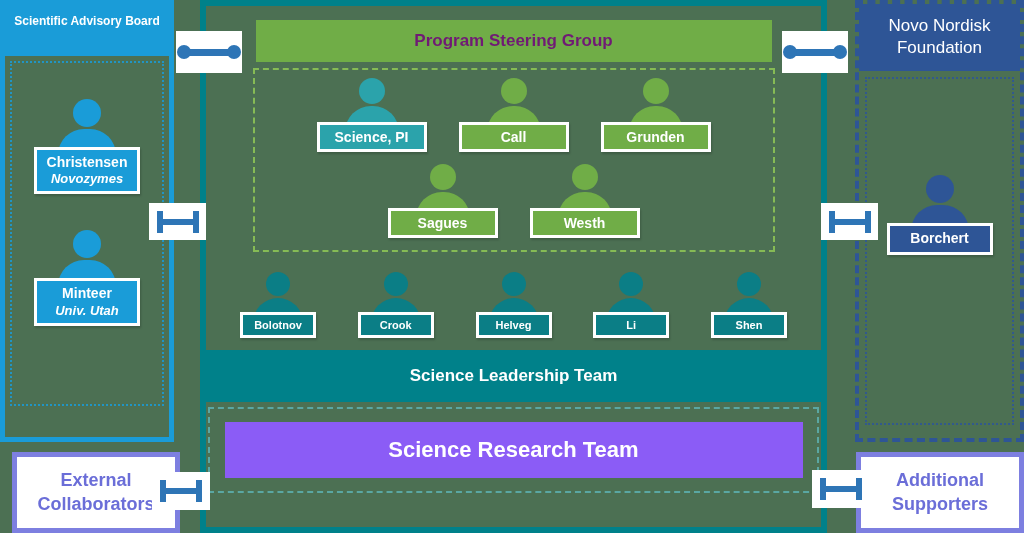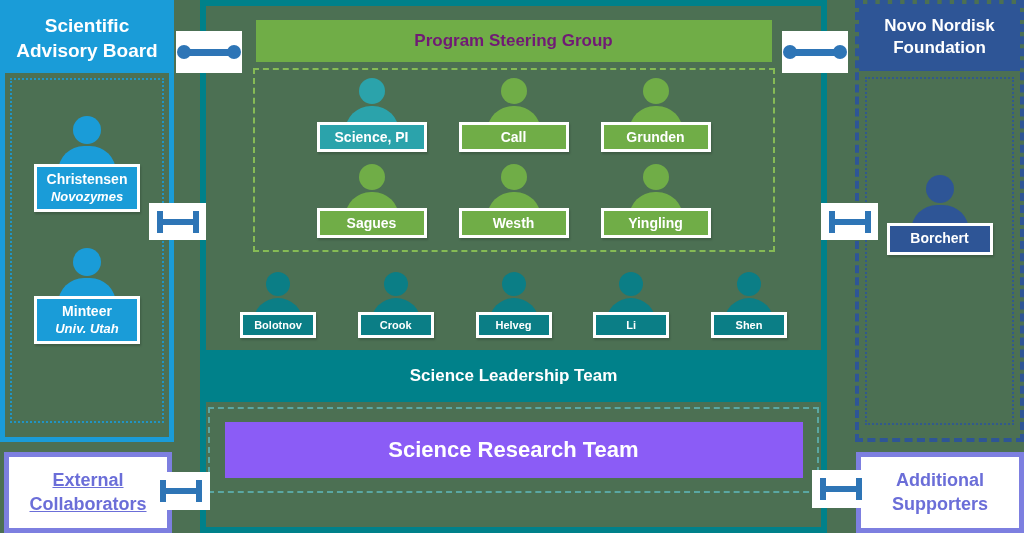--- a/index.html
+++ b/index.html
@@ -7,32 +7,32 @@
     width:1024px;height:533px;position:relative;overflow:hidden;
     background:#4c7053;
     font-family:"Liberation Sans","DejaVu Sans",sans-serif;
     -webkit-font-smoothing:antialiased;
   }
   .panel{position:absolute;box-sizing:border-box;}
 
   
   .left-panel{left:0;top:0;width:174px;height:442px;border:5px solid #1a9cd8;}
   .left-panel .hdr{
-    background:#1a9cd8;color:#fff;font-weight:bold;font-size:19px;line-height:1.3;
-    text-align:center;padding:9px 6px 10px;
+    background:#1a9cd8;color:#fff;font-weight:bold;font-size:12px;line-height:1.3;
+    text-align:center;padding:9px 6px 26px;
   }
   .left-panel .inner{
     margin:5px;border:2px dotted rgba(26,156,216,.85);
     height:345px;box-sizing:border-box;
     display:flex;flex-direction:column;align-items:center;
   }
   
   .right-panel{left:855px;top:0;width:169px;height:442px;border:4px dashed #2e5596;}
   .right-panel .hdr{
-    background:#2e5596;color:#fff;font-weight:bold;font-size:17px;line-height:1.3;
+    background:#2e5596;color:#fff;font-weight:normal;font-size:17px;line-height:1.3;
     text-align:center;padding:11px 6px 12px;
   }
   .right-panel .inner{
     margin:6px;border:2px dotted rgba(46,85,150,.85);
     height:348px;box-sizing:border-box;
     display:flex;flex-direction:column;align-items:center;
   }
 
   
   .center-panel{left:200px;top:0;width:627px;height:533px;border:6px solid #00818a;}
@@ -96,21 +96,21 @@
   .right-panel .stack{margin-top:96px;}
 
   
   .outer-box{
     position:absolute;top:452px;height:81px;background:#fff;
     border:5px solid #7d7fe0;box-sizing:border-box;
     display:flex;align-items:center;justify-content:center;text-align:center;
     color:#6b6ed8;font-weight:bold;font-size:18px;line-height:1.3;
     padding:0 10px;
   }
-  .ext-box{left:4px;width:168px;text-decoration:underline;}
+  .ext-box{left:12px;width:168px;}
   .sup-box{left:856px;width:168px;}
 
   
   .conn{
     position:absolute;background:#fff;z-index:5;
     display:flex;align-items:center;justify-content:center;overflow:visible;
   }
   .dbar{position:relative;width:46px;height:7px;background:#2e75b6;border-radius:3px;}
   .dbar::before,.dbar::after{
     content:'';position:absolute;width:14px;height:14px;border-radius:50%;
@@ -181,25 +181,20 @@
       <div class="stack sz-m v-green">
         <div class="head"></div>
         <div class="torso"></div>
         <div class="tag">Sagues</div>
       </div>
       <div class="stack sz-m v-green">
         <div class="head"></div>
         <div class="torso"></div>
         <div class="tag">Westh</div>
       </div>
-      <div class="stack sz-m v-green">
-        <div class="head"></div>
-        <div class="torso"></div>
-        <div class="tag">Yingling</div>
-      </div>
     </div>
   </div>
 
   <div class="lead-row">
     <div class="stack sz-s v-teal">
       <div class="head"></div>
       <div class="torso"></div>
       <div class="tag">Bolotnov</div>
     </div>
     <div class="stack sz-s v-teal">

